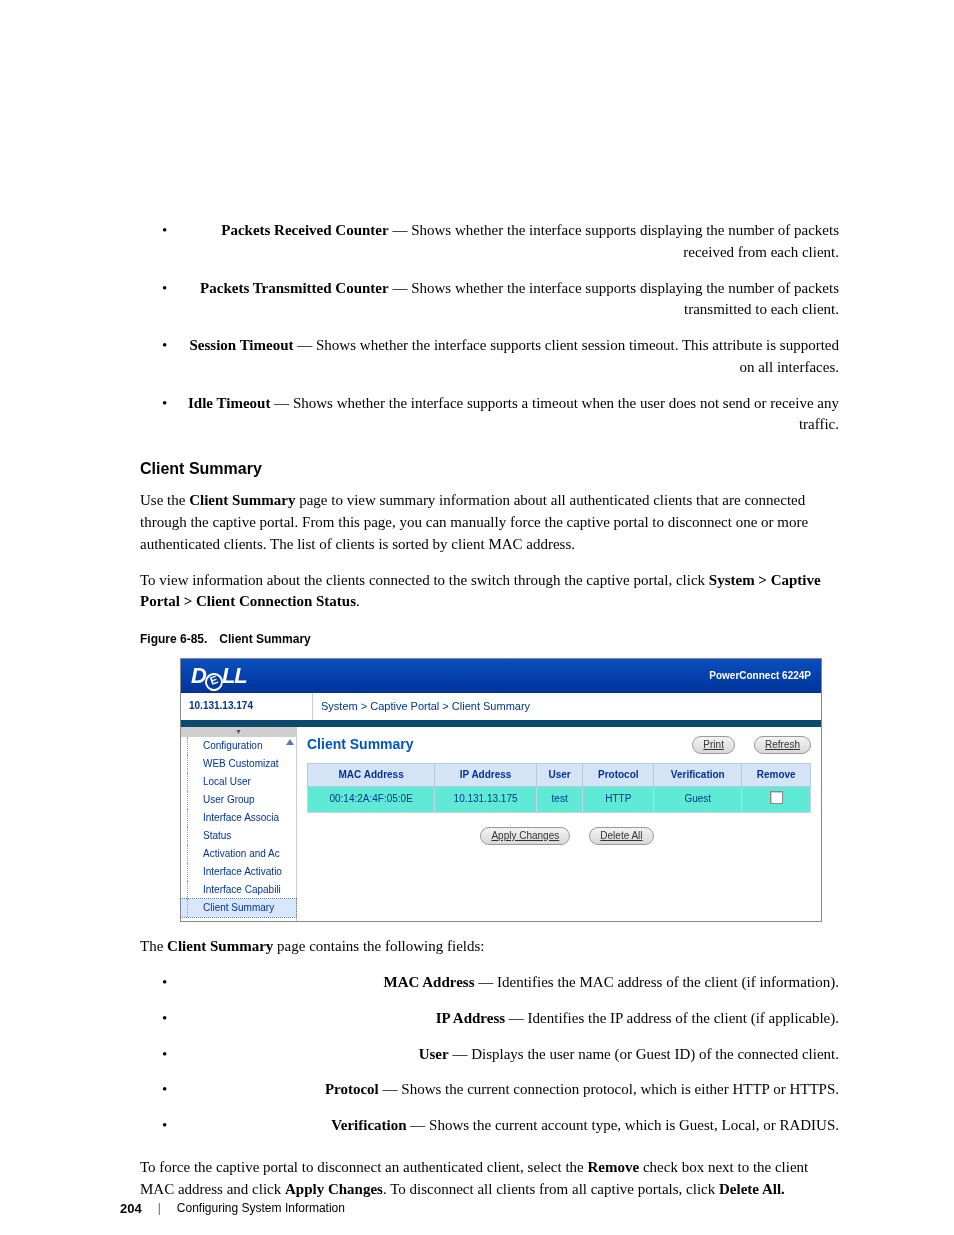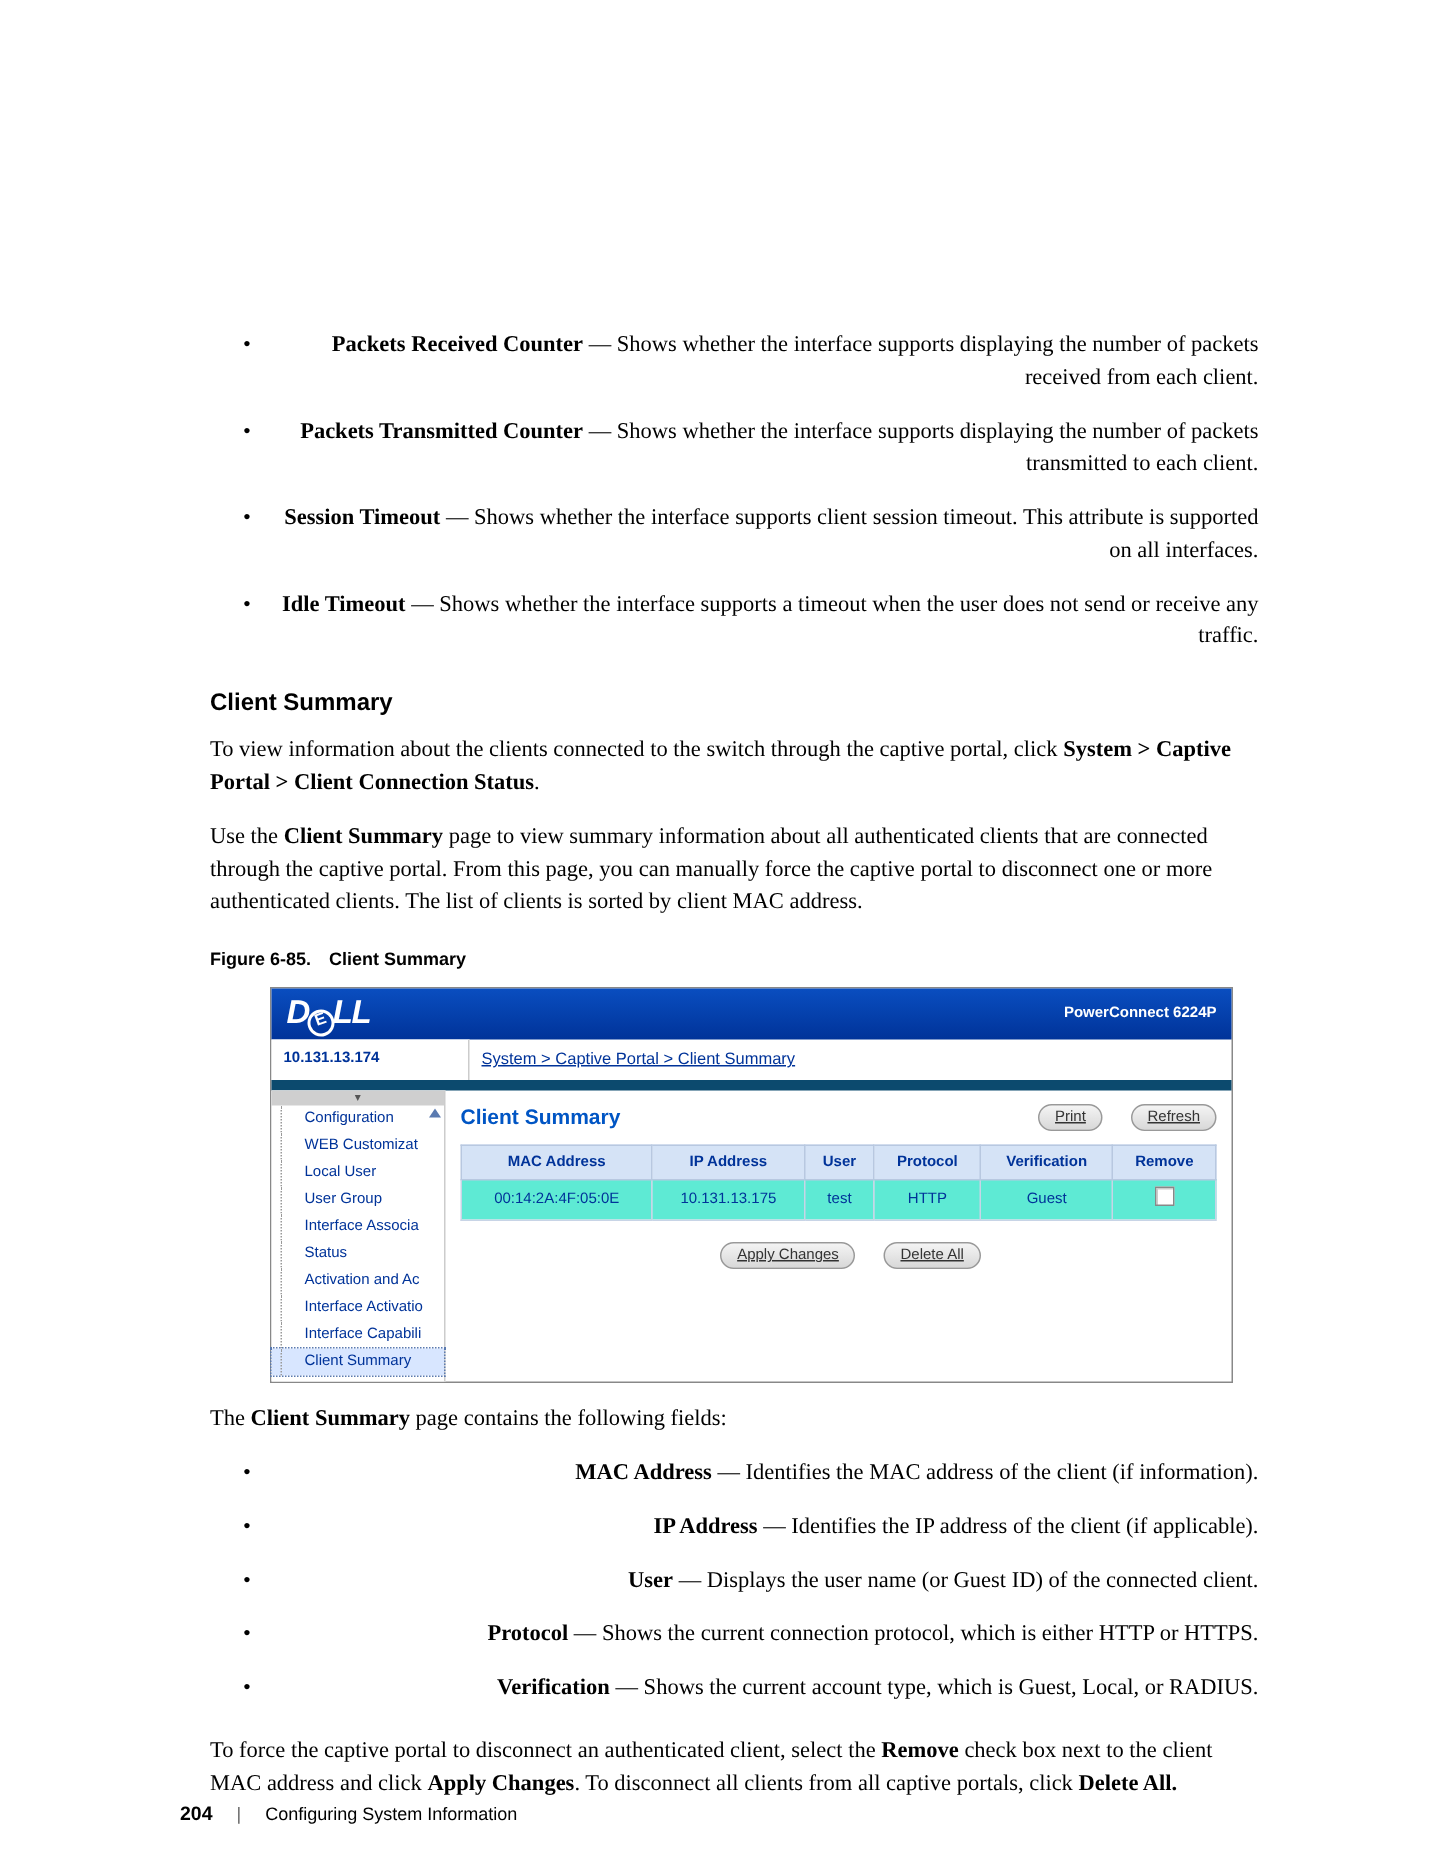--- a/index.html
+++ b/index.html
@@ -115,21 +115,20 @@
     color: #003399;
     font-size: 10px;
     border-right: 1px solid #ccc;
     background: #fff;
   }
   .shot-bc {
     flex: 1;
     padding: 6px 8px;
     color: #003399;
     font-size: 11px;
-    text-decoration: underline;
   }
   .shot-body {
     display: flex;
   }
   .shot-nav {
     width: 115px;
     border-right: 1px solid #ccc;
     background: #fff;
     font-size: 10px;
     color: #003399;
@@ -231,21 +230,20 @@
     box-shadow: inset 1px 1px 0 #ccc;
   }
   
   .footer {
     position: absolute;
     bottom: 56px;
     left: 120px;
     font-family: Arial, Helvetica, sans-serif;
     font-size: 12px;
     display: flex;
-    align-items: center;
     gap: 16px;
     color: #000;
   }
   .footer .pnum { font-weight: bold; font-size: 13px; }
   .footer .sep { color: #666; }
 </style>
 </head>
 <body>
 
 <div class="page">
@@ -253,25 +251,25 @@
   <ul class="top-bullets">
     <li><span class="bold">Packets Received Counter</span><span> — Shows whether the interface supports displaying the number of packets received from each client.</span></li>
     <li><span class="bold">Packets Transmitted Counter</span><span> — Shows whether the interface supports displaying the number of packets transmitted to each client.</span></li>
     <li><span class="bold">Session Timeout</span><span> — Shows whether the interface supports client session timeout. This attribute is supported on all interfaces.</span></li>
     <li><span class="bold">Idle Timeout</span><span> — Shows whether the interface supports a timeout when the user does not send or receive any traffic.</span></li>
   </ul>
 
   <h3 class="section">Client Summary</h3>
 
   <p class="body">
+    <span>Use the </span><span class="bold">Client Summary</span><span> page to view summary information about all authenticated clients that are connected through the captive portal. From this page, you can manually force the captive portal to disconnect one or more authenticated clients. The list of clients is sorted by client MAC address.</span>
+  </p>
+
+  <p class="body">
     <span>To view information about the clients connected to the switch through the captive portal, click </span><span class="bold">System &gt; Captive Portal &gt; Client Connection Status</span><span>.</span>
-  </p>
-
-  <p class="body">
-    <span>Use the </span><span class="bold">Client Summary</span><span> page to view summary information about all authenticated clients that are connected through the captive portal. From this page, you can manually force the captive portal to disconnect one or more authenticated clients. The list of clients is sorted by client MAC address.</span>
   </p>
 
   <div class="fig-cap">
     <span>Figure 6-85.</span><span class="gap"></span><span>Client Summary</span>
   </div>
 
   <div class="shot">
     <div class="shot-top">
       <span class="dell-logo">D<span class="o">E</span>LL</span>
       <span class="model">PowerConnect 6224P</span>

